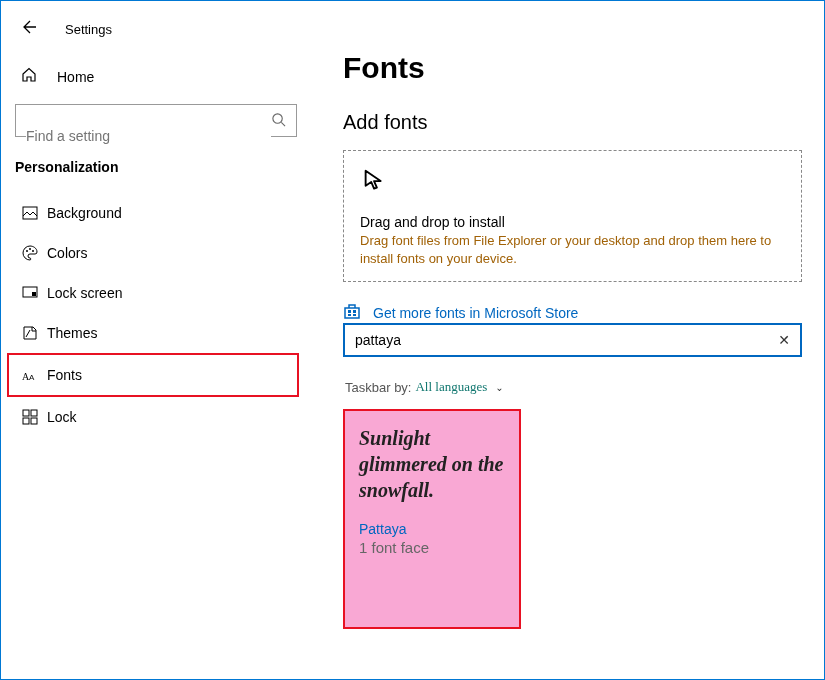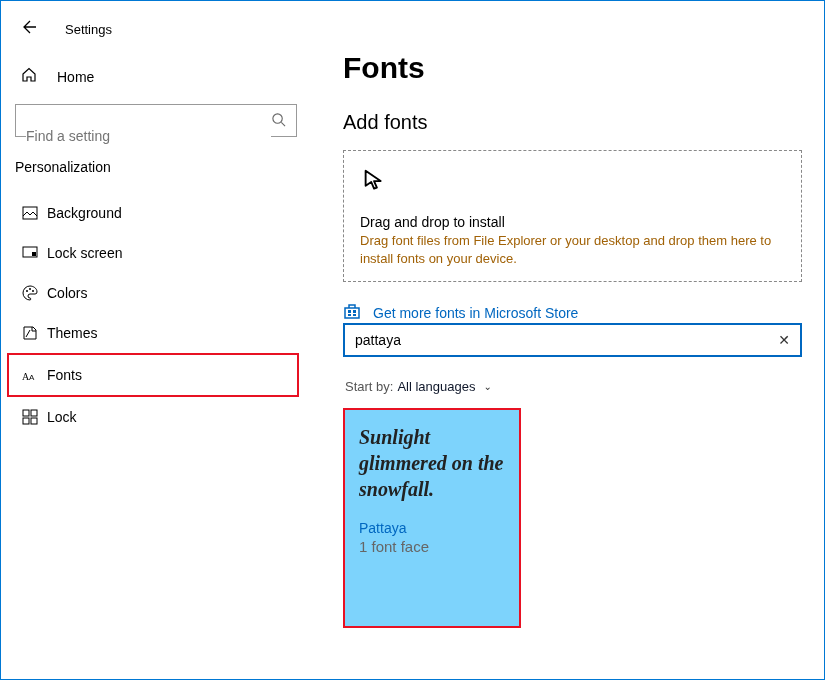--- a/index.html
+++ b/index.html
@@ -53,21 +53,21 @@
       font-size: 14px;
       color: #be185d;
       flex: 1;
       font-family: inherit;
       margin-top: 31px;
     }
     .search-icon { color: #666; }
     .category-label {
       padding: 0 14px 18px 14px;
       font-size: 14px;
-      font-weight: 400;
+      font-weight: 700;
     }
     .nav-item {
       display: flex;
       align-items: center;
       gap: 8px;
       padding: 12px 20px;
       cursor: pointer;
       margin-right: 12px;
     }
     .nav-item.selected {
@@ -132,28 +132,28 @@
     .filter-row {
       display: flex;
       align-items: center;
       gap: 4px;
       font-size: 13px;
       color: #333;
       margin-bottom: 14px;
       padding-left: 2px;
     }
     .filter-label { color: #555; }
-    .filter-value { color: #0f172a; }
+    .filter-value { color: #0f766e; font-family: Liberation Serif, serif; }
     .chevron { font-size: 10px; margin-left: 4px; }
     .font-card {
       border: 2px solid #e81123;
       width: 178px;
       height: 220px;
       padding: 14px 14px 10px 14px;
-      background: #7dd3fc;
+      background: #f9a8d4;
       display: flex;
       flex-direction: column;
       cursor: pointer;
     }
     .font-sample {
       font-family: "Brush Script MT", "Segoe Script", cursive;
       font-weight: 700;
       font-style: italic;
       font-size: 20px;
       line-height: 1.3;
@@ -205,37 +205,37 @@
             <rect x="1" y="2" width="14" height="12" fill="none" stroke="#000"></rect>
             <path d="M1 11 L5 7 L8 10 L11 7 L15 11" fill="none" stroke="#000"></path>
           </svg>
       </span>
       <span>Background</span>
     </div>
 
     <div class="nav-item">
       <span class="nav-icon">
         <svg viewBox="0 0 16 16">
-            <rect x="1" y="2" width="14" height="10" fill="none" stroke="#000"></rect>
-            <rect x="10" y="7" width="4" height="4" fill="#000"></rect>
-          </svg>
-      </span>
-      <span>Lock screen</span>
-    </div>
-
-    <div class="nav-item">
-      <span class="nav-icon">
-        <svg viewBox="0 0 16 16">
             <path d="M8 1 A7 7 0 1 0 8 15 C9 15 9 13 8 13 A2 2 0 0 1 8 9 H13 A2 2 0 0 0 15 7 C15 3 11 1 8 1 Z" fill="none" stroke="#000"></path>
             <circle cx="5" cy="6" r="1" fill="#000"></circle>
             <circle cx="8" cy="4" r="1" fill="#000"></circle>
             <circle cx="11" cy="6" r="1" fill="#000"></circle>
           </svg>
       </span>
       <span>Colors</span>
+    </div>
+
+    <div class="nav-item">
+      <span class="nav-icon">
+        <svg viewBox="0 0 16 16">
+            <rect x="1" y="2" width="14" height="10" fill="none" stroke="#000"></rect>
+            <rect x="10" y="7" width="4" height="4" fill="#000"></rect>
+          </svg>
+      </span>
+      <span>Lock screen</span>
     </div>
 
     <div class="nav-item">
       <span class="nav-icon">
         <svg viewBox="0 0 16 16">
             <path d="M2 2 H11 L14 5 V14 H2 Z M10 2 V6 H14" fill="none" stroke="#000"></path>
             <path d="M4 12 L8 5" stroke="#000"></path>
           </svg>
       </span>
       <span>Themes</span>
@@ -295,21 +295,21 @@
       <span class="store-link">Get more fonts in Microsoft Store</span>
     </div>
 
 
     <div class="font-search-box">
       <input type="text" value="pattaya" style="">
       <span class="clear-x">✕</span>
     </div>
 
     <div class="filter-row">
-      <span class="filter-label">Start by:</span>
+      <span class="filter-label">Taskbar by:</span>
       <span class="filter-value">All languages</span>
       <span class="chevron">⌄</span>
     </div>
 
     <div class="font-card">
       <div class="font-sample">Sunlight glimmered on the snowfall.</div>
       <div class="font-name">Pattaya</div>
       <div class="font-faces">1 font face</div>
     </div>
   </main>

